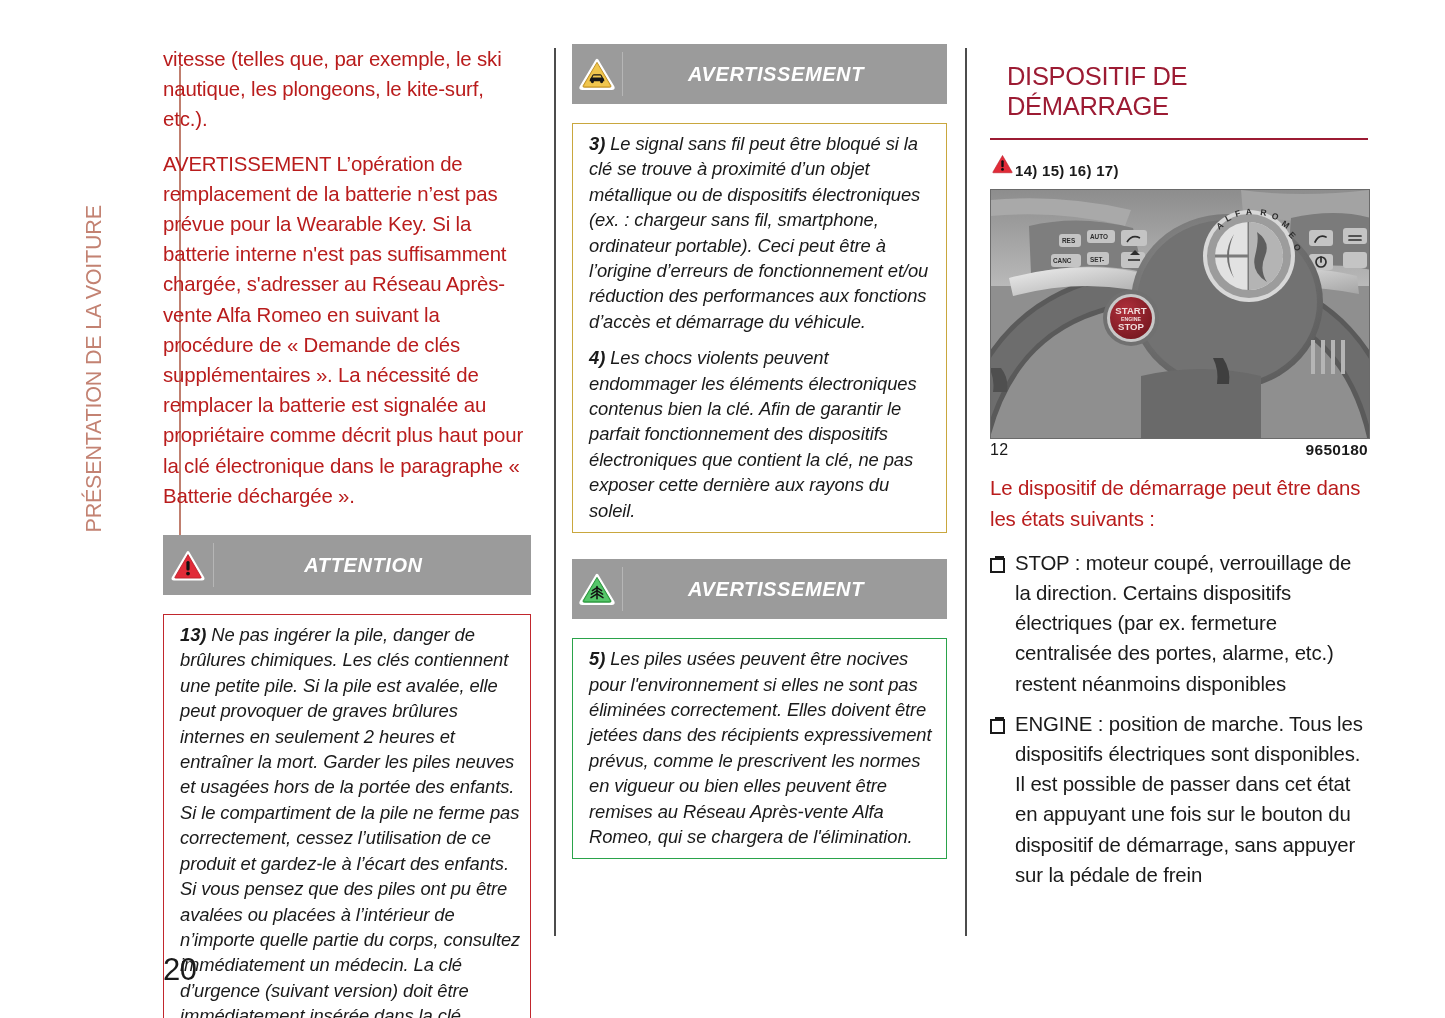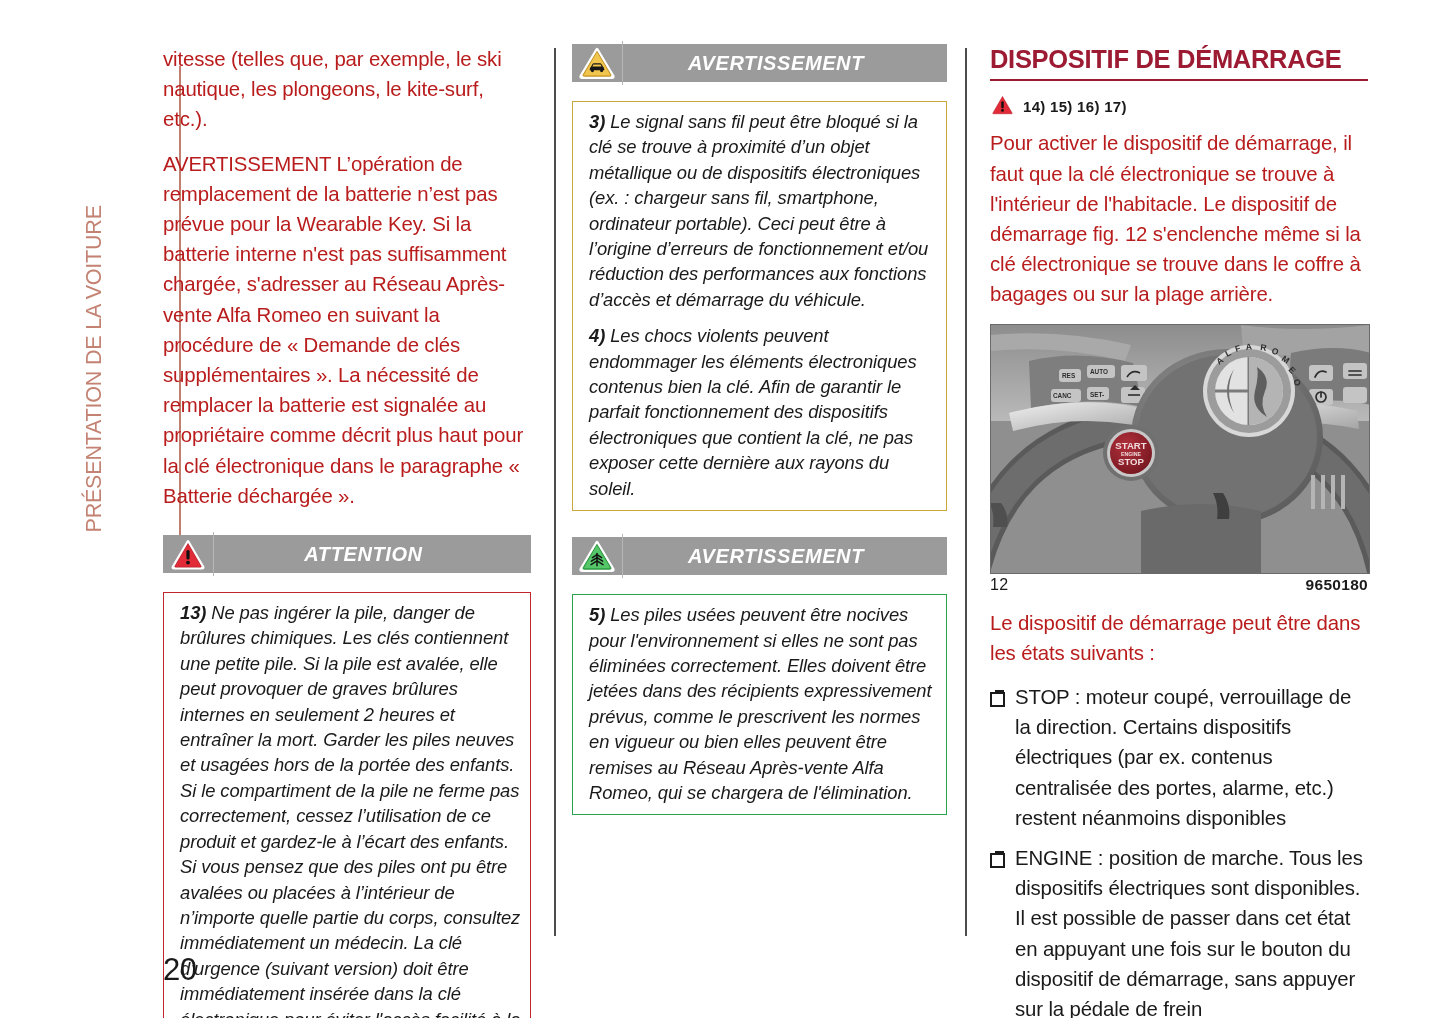--- a/index.html
+++ b/index.html
@@ -46,21 +46,21 @@
     margin:0 0 14px 0;
     color:#b91c1c;
     letter-spacing:-0.15px;
   }
 
   
   .callout{margin-top:24px;}
   .callout-head{
     display:flex;align-items:center;
     background:#9b9b9b;
-    height:38px;
+    height:60px;
   }
   .callout-head .ico{
     width:50px;height:44px;
     display:flex;align-items:center;justify-content:center;
     border-right:1.5px solid #b6b6b6;
     flex:0 0 50px;
   }
   .callout-head .ttl{
     flex:1 1 auto;text-align:center;
     color:#ffffff;font-weight:bold;font-style:italic;
@@ -79,28 +79,28 @@
     margin:0;
     font-style:italic;
     font-size:18.4px;line-height:25.4px;
     letter-spacing:-0.1px;
   }
   .callout-body p + p{margin-top:11px;}
   .callout-body .num{font-weight:bold;font-style:italic;}
 
   
   .sect-title{
-    font-size:25.5px;font-weight:bold;
+    font-size:25.5px;font-weight:normal;
     color:#9c1b33;letter-spacing:-0.3px;
-    margin:0;line-height:30px;
+    margin:17px;line-height:30px;
   }
   .sect-rule{height:2.4px;background:#9c1b33;margin:5px 0 12px 0;}
 
   .refline{
-    display:flex;align-items:center;gap:8px;margin:0 0 8px 0;
+    display:flex;align-items:flex-end;margin:0 0 8px 0;
   }
   .refline .nums{font-size:15px;font-weight:bold;letter-spacing:0.3px;}
 
   
   .figure{margin-top:10px;}
   .figbox{
     position:relative;width:378px;height:248px;
     border:1.4px solid #6a6a6a;
     background:#cfcfcf;
     overflow:hidden;
@@ -224,21 +224,20 @@
         <svg width="25" height="23" viewBox="0 0 34 31" aria-hidden="true">
           <path d="M17 2.2 L32 27.5 Q33 29.2 31 29.2 L3 29.2 Q1 29.2 2 27.5 Z" fill="#ffffff" stroke="#ffffff" stroke-width="2.4" stroke-linejoin="round"></path>
           <path d="M17 4.6 L30 27 Q30.7 28.1 29.3 28.1 L4.7 28.1 Q3.3 28.1 4 27 Z" fill="#e12b38" stroke="#b81f2a" stroke-width="0.8" stroke-linejoin="round"></path>
           <rect x="15.4" y="11" width="3.2" height="9.6" rx="1.5" fill="#111"></rect>
           <circle cx="17" cy="23.6" r="1.9" fill="#111"></circle>
         </svg>
       </span>
       <span class="nums">14) 15) 16) 17)</span>
     </div>
 
-    <p class="body-p">Pour activer le dispositif de démarrage, il faut que la clé électronique se trouve à l'intérieur de l'habitacle. Le dispositif de démarrage fig. 12 s'enclenche même si la clé électronique se trouve dans le coffre à bagages ou sur la plage arrière.</p>
 
     <div class="figure">
       <div class="figbox">
         <svg width="378" height="248" viewBox="0 0 378 248" aria-hidden="true">
           <defs>
             <linearGradient id="dash" x1="0" y1="0" x2="0" y2="1">
               <stop offset="0%" stop-color="#8d8d8d"></stop>
               <stop offset="100%" stop-color="#b9b9b9"></stop>
             </linearGradient>
             <radialGradient id="hub" cx="38%" cy="30%" r="75%">
@@ -353,21 +352,21 @@
       <div class="figcap">
         <span>12</span>
         <span class="code">9650180</span>
       </div>
     </div>
 
     <p class="body-p" style="margin-top:14px">Le dispositif de démarrage peut être dans les états suivants :</p>
 
     <p class="bullet">
       <span class="sq"></span>
-      <span>STOP : moteur coupé, verrouillage de la direction. Certains dispositifs électriques (par ex. contenus centralisée des portes, alarme, etc.) restent néanmoins disponibles</span>
+      <span>STOP : moteur coupé, verrouillage de la direction. Certains dispositifs électriques (par ex. fermeture centralisée des portes, alarme, etc.) restent néanmoins disponibles</span>
     </p>
     <p class="bullet">
       <span class="sq"></span>
       <span>ENGINE : position de marche. Tous les dispositifs électriques sont disponibles. Il est possible de passer dans cet état en appuyant une fois sur le bouton du dispositif de démarrage, sans appuyer sur la pédale de frein</span>
     </p>
   </div>
 
   <div class="pageno">20</div>
 
 </div>

